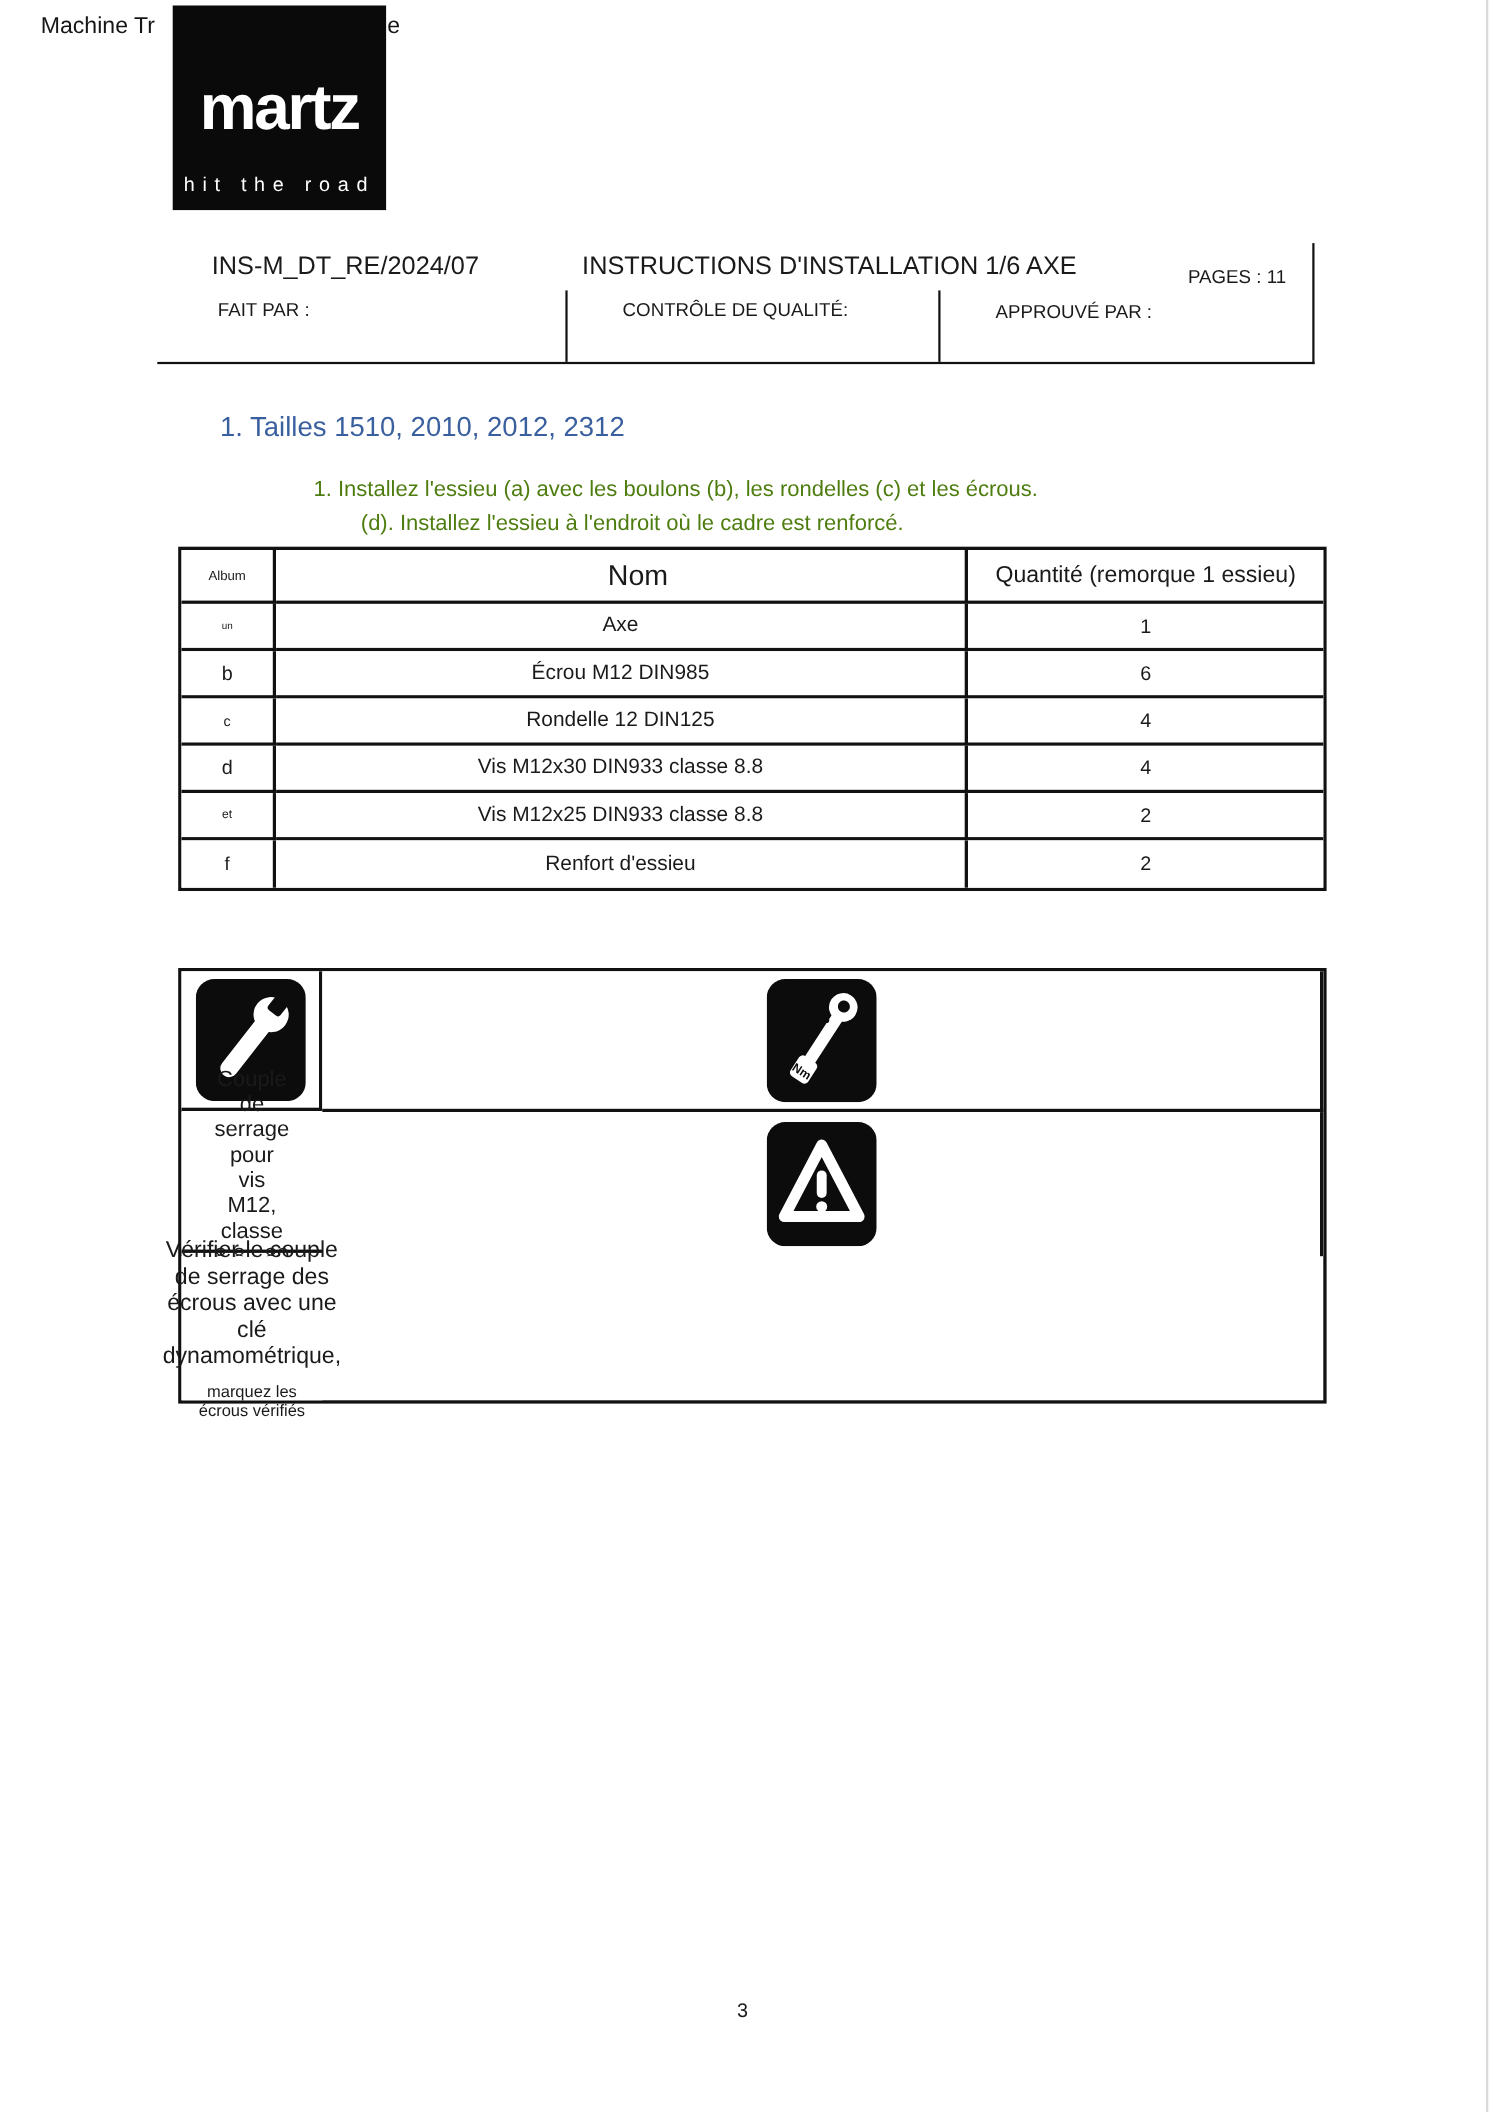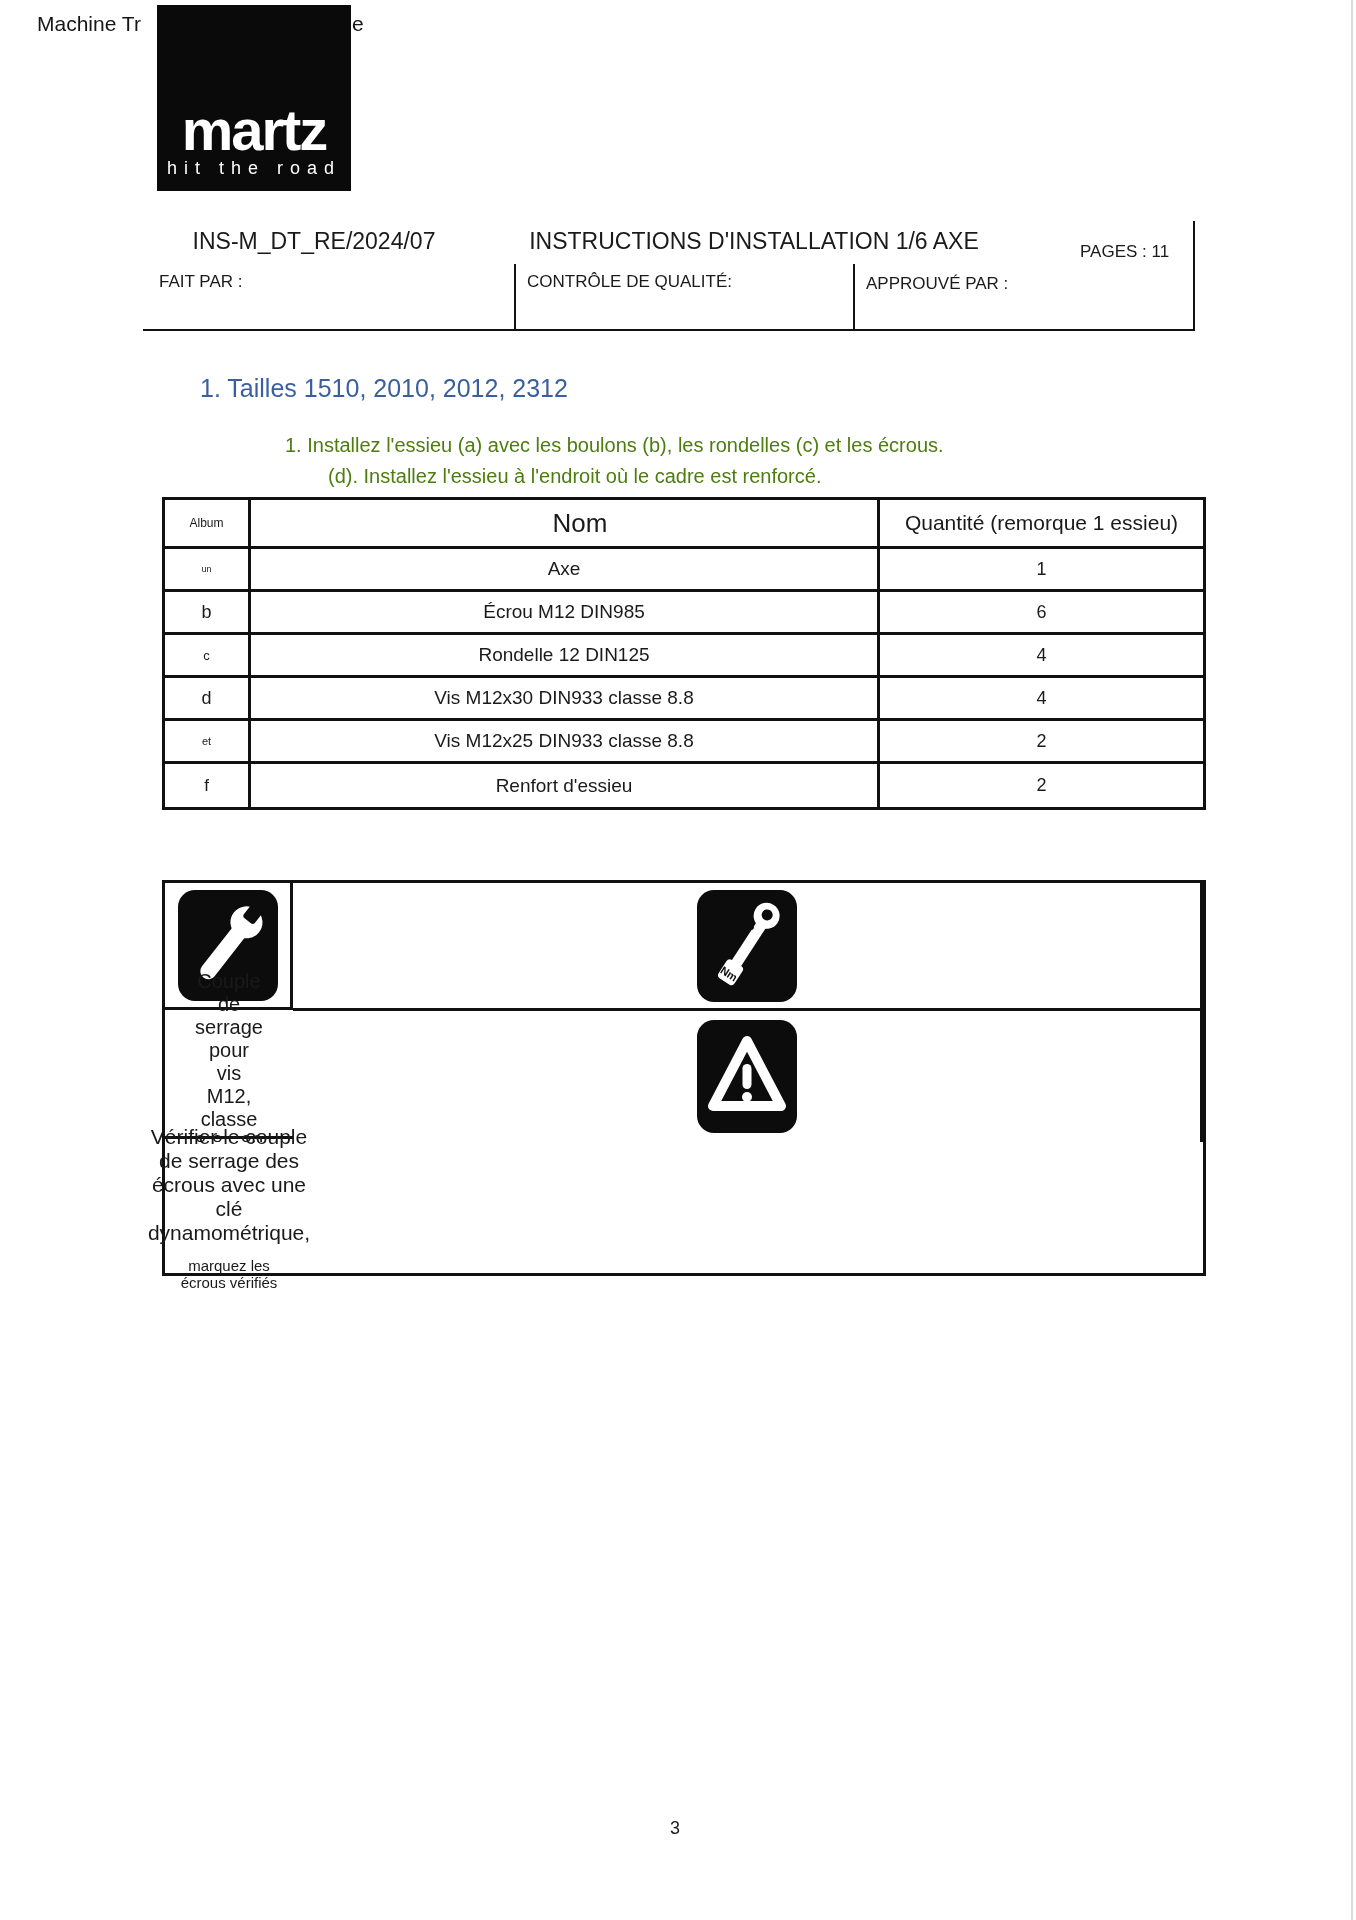--- a/index.html
+++ b/index.html
@@ -11,30 +11,30 @@
     color:#1a1a1a;
     overflow:hidden;
   }
   .abs{position:absolute;}
   
   .wm{font-size:21px;color:#161616;}
   .logo-box{
     left:157px;top:5px;width:194px;height:186px;
     background:#0a0a0a;color:#ffffff;
     display:flex;flex-direction:column;justify-content:flex-end;align-items:center;
-    padding-bottom:12px;box-sizing:border-box;
+    padding-bottom:12px;box-sizing:border-box;gap:32px;
   }
   .logo-brand{font-size:58px;font-weight:bold;letter-spacing:-2px;line-height:48px;}
   .logo-tagline{font-size:18px;letter-spacing:7px;margin-top:4px;white-space:nowrap;}
   
   .hline{background:#111;}
   .hdr-doc{left:168px;top:228px;width:292px;text-align:center;font-size:23px;}
   .hdr-title{left:514px;top:228px;width:480px;text-align:center;font-size:23px;}
   .hdr-pages{left:1080px;top:242px;font-size:17px;}
-  .hdr-sub{font-size:17px;}
+  .hdr-sub{font-size:17px;margin-left:39px;}
   
   .sec-heading{left:200px;top:374px;font-size:25px;color:#3a5f9f;}
   .instr{font-size:20px;color:#4d7c0f;}
   
   .ptable{
     left:162px;top:497px;width:1044px;
     border:3px solid #111;
     display:grid;
     grid-template-columns:86px 629px 1fr;
     box-sizing:border-box;

